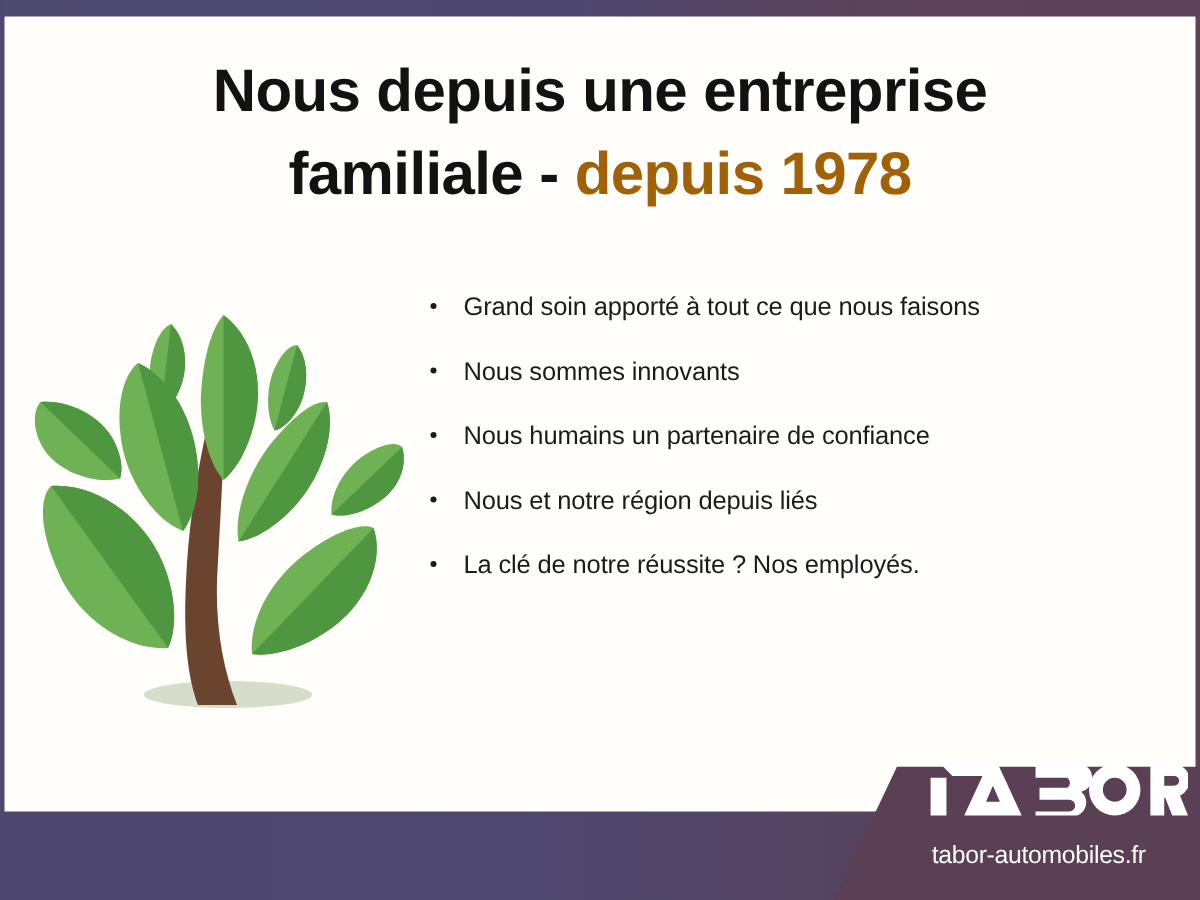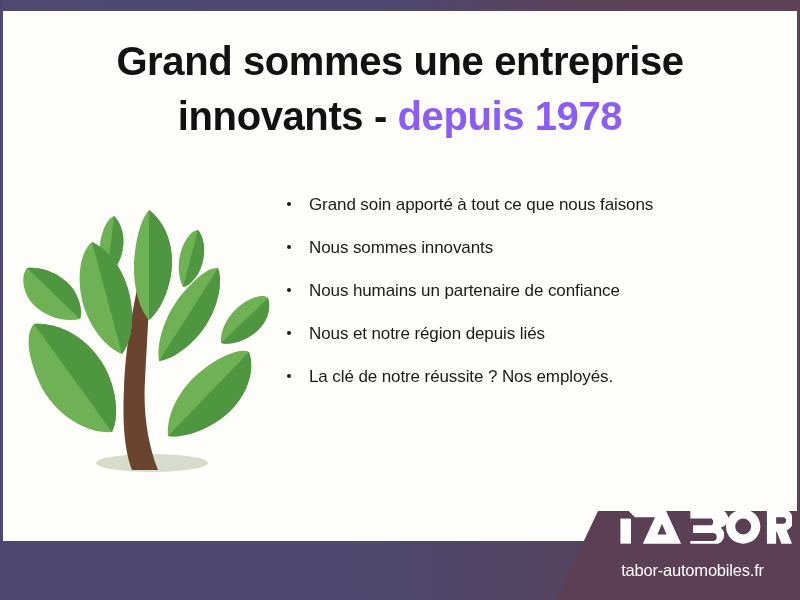--- a/index.html
+++ b/index.html
@@ -76,21 +76,21 @@
     position: absolute;
     left: 40px; top: 34px;
     width: 720px;
     text-align: center;
     font-size: 40px;
     font-weight: bold;
     line-height: 1.37;
     color: #121212;
     letter-spacing: -0.4px;
   }
-  .headline .accent { color: #8b5cf6; }
+  .headline .accent { color: #a16207; }
   .headline .nowrap { white-space: nowrap; }
 
   
   .bullets {
     position: absolute;
     left: 286px; top: 192px;
     width: 480px;
     margin: 0;
     padding: 0;
     list-style: none;
@@ -128,22 +128,22 @@
 <body>
 
 <div class="slide">
 
   <div class="band-top"></div>
   <div class="band-left"></div>
   <div class="band-right"></div>
   <div class="band-bottom"></div>
 
   <div class="headline">
-    <span class="nowrap">Grand sommes une entreprise</span><br>
-    <span class="nowrap"><span>innovants - </span><span class="accent">depuis 1978</span></span>
+    <span class="nowrap">Nous depuis une entreprise</span><br>
+    <span class="nowrap"><span>familiale - </span><span class="accent">depuis 1978</span></span>
   </div>
 
   <div class="tree">
     <svg viewBox="0 0 266 300" width="266" height="300" xmlns="http://www.w3.org/2000/svg">
       <defs>
         <clipPath id="lf1">
             <path d="M112 10 C128 18 136 42 130 72 C126 94 118 106 112 110 C104 100 98 80 100 56 C102 32 106 18 112 10 Z"></path>
           </clipPath>
       </defs>
 

